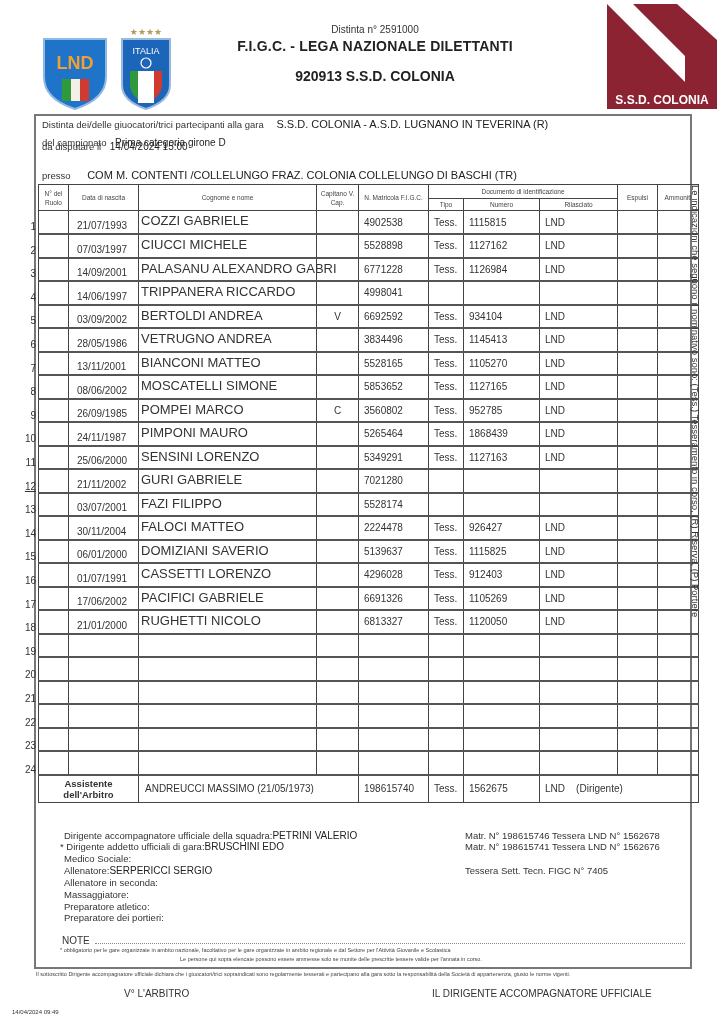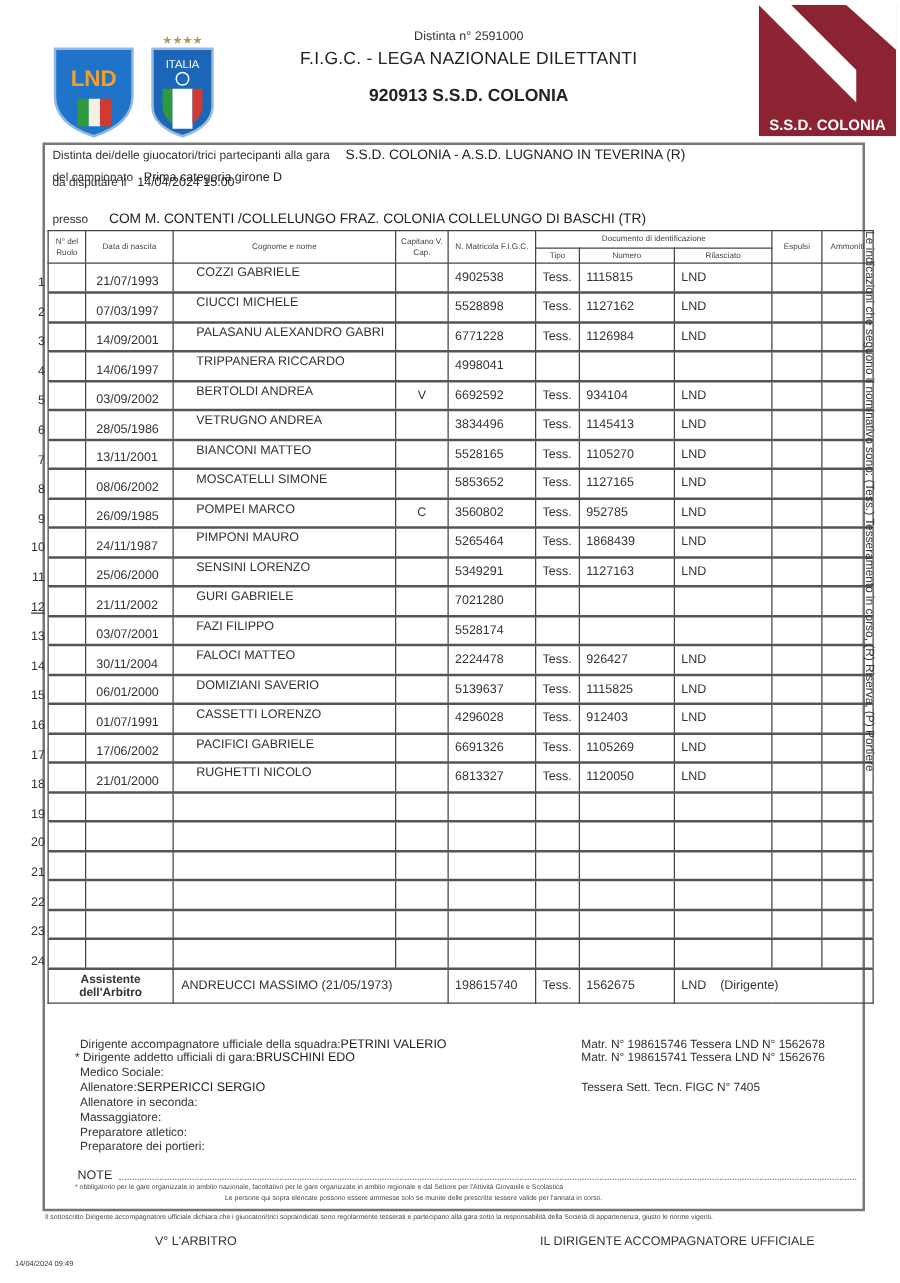--- a/index.html
+++ b/index.html
@@ -5,41 +5,41 @@
   html, body { margin: 0; padding: 0; }
   body {
     width: 720px; height: 1026px; background: #ffffff; position: relative; overflow: hidden;
     font-family: "Liberation Sans", sans-serif; color: #222;
   }
   .abs { position: absolute; }
   
   .logo-lnd { left: 40px; top: 33px; width: 70px; height: 78px; }
   .logo-italia { left: 118px; top: 25px; width: 56px; height: 86px; }
   .distinta-no { left: 250px; top: 24px; width: 250px; text-align: center; font-size: 10px; color: #333; }
-  .title-main { left: 200px; top: 38px; width: 350px; text-align: center; font-size: 14px; font-weight: normal; letter-spacing: 0.2px; }
+  .title-main { left: 200px; top: 38px; width: 350px; text-align: center; font-size: 14px; font-weight: bold; letter-spacing: 0.2px; }
   .title-club { left: 200px; top: 68px; width: 350px; text-align: center; font-size: 14px; font-weight: bold; }
   .club-logo { left: 607px; top: 4px; width: 110px; height: 105px; }
 
   
   .frame { left: 34px; top: 114px; width: 658px; height: 855px; border: 2px solid #777; box-sizing: border-box; }
   .info-line { left: 42px; font-size: 9.5px; color: #333; white-space: nowrap; }
   .info-line .val { font-size: 10px; color: #222; margin-left: 6px; }
   .info-line .val.big { font-size: 11px; }
 
   table.roster {
     position: absolute; left: 38px; top: 184px; width: 652px; border-collapse: collapse;
     table-layout: fixed; font-size: 10px;
   }
   table.roster th, table.roster td { border: 1.3px solid #444; padding: 0; }
   table.roster th { font-weight: normal; font-size: 6.5px; color: #444; text-align: center; line-height: 9px; }
   table.roster tbody tr { height: 23.5px; }
   table.roster tbody tr:not(:last-child) { border-bottom: 2.5px solid #555; }
   table.roster td { position: relative; vertical-align: bottom; color: #333; }
   td.c-dob { padding-left: 8px !important; padding-bottom: 2px !important; font-size: 10px; }
-  td.c-name div { position: absolute; left: 18px; top: 2px; font-size: 10px; color: #333; white-space: nowrap; }
+  td.c-name div { position: absolute; left: 2px; top: 2px; font-size: 13px; color: #333; white-space: nowrap; }
   td.c-cap { text-align: center; vertical-align: middle !important; font-size: 10px; }
   td.c-mat, td.c-tipo, td.c-num, td.c-ril { vertical-align: middle !important; font-size: 10px; padding-left: 5px !important; }
   .rownum { position: absolute; left: 16px; width: 20px; text-align: right; font-size: 10px; color: #333; }
 
   .assist td { height: 26px; vertical-align: middle !important; font-size: 10px; }
   .assist .lbl { text-align: center; font-weight: bold; font-size: 9.5px; line-height: 11px; }
 
   .staff { left: 64px; font-size: 9.5px; color: #333; white-space: nowrap; line-height: 11px; }
   .staff .v { color: #222; font-size: 10px; }
   .staff-right { left: 465px; font-size: 9.5px; color: #333; white-space: nowrap; line-height: 11px; }

